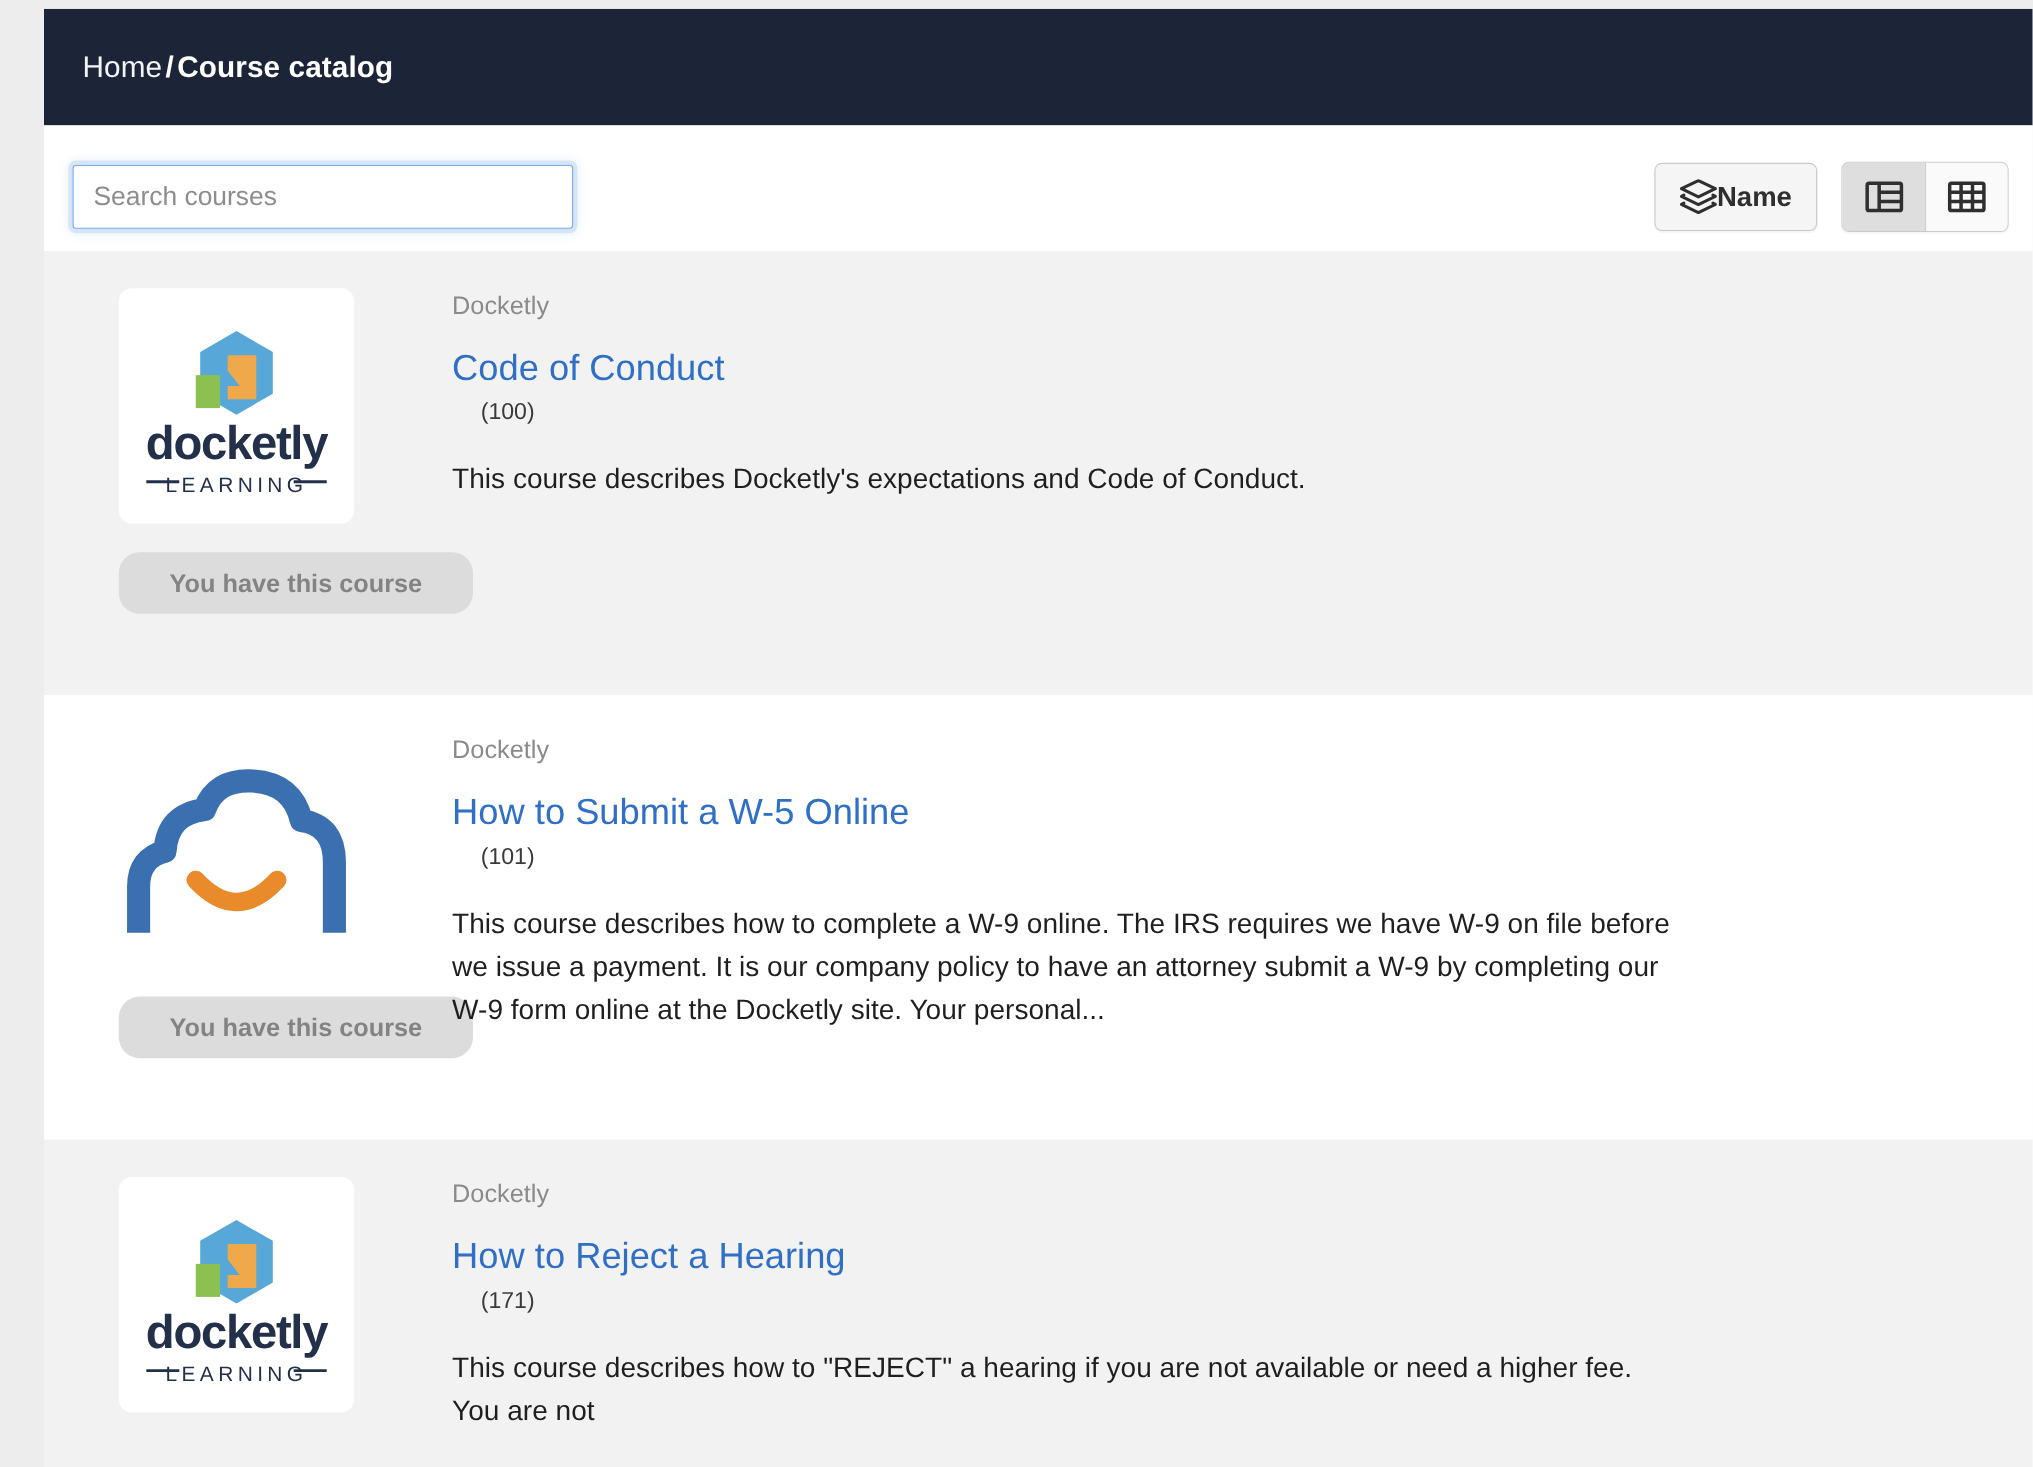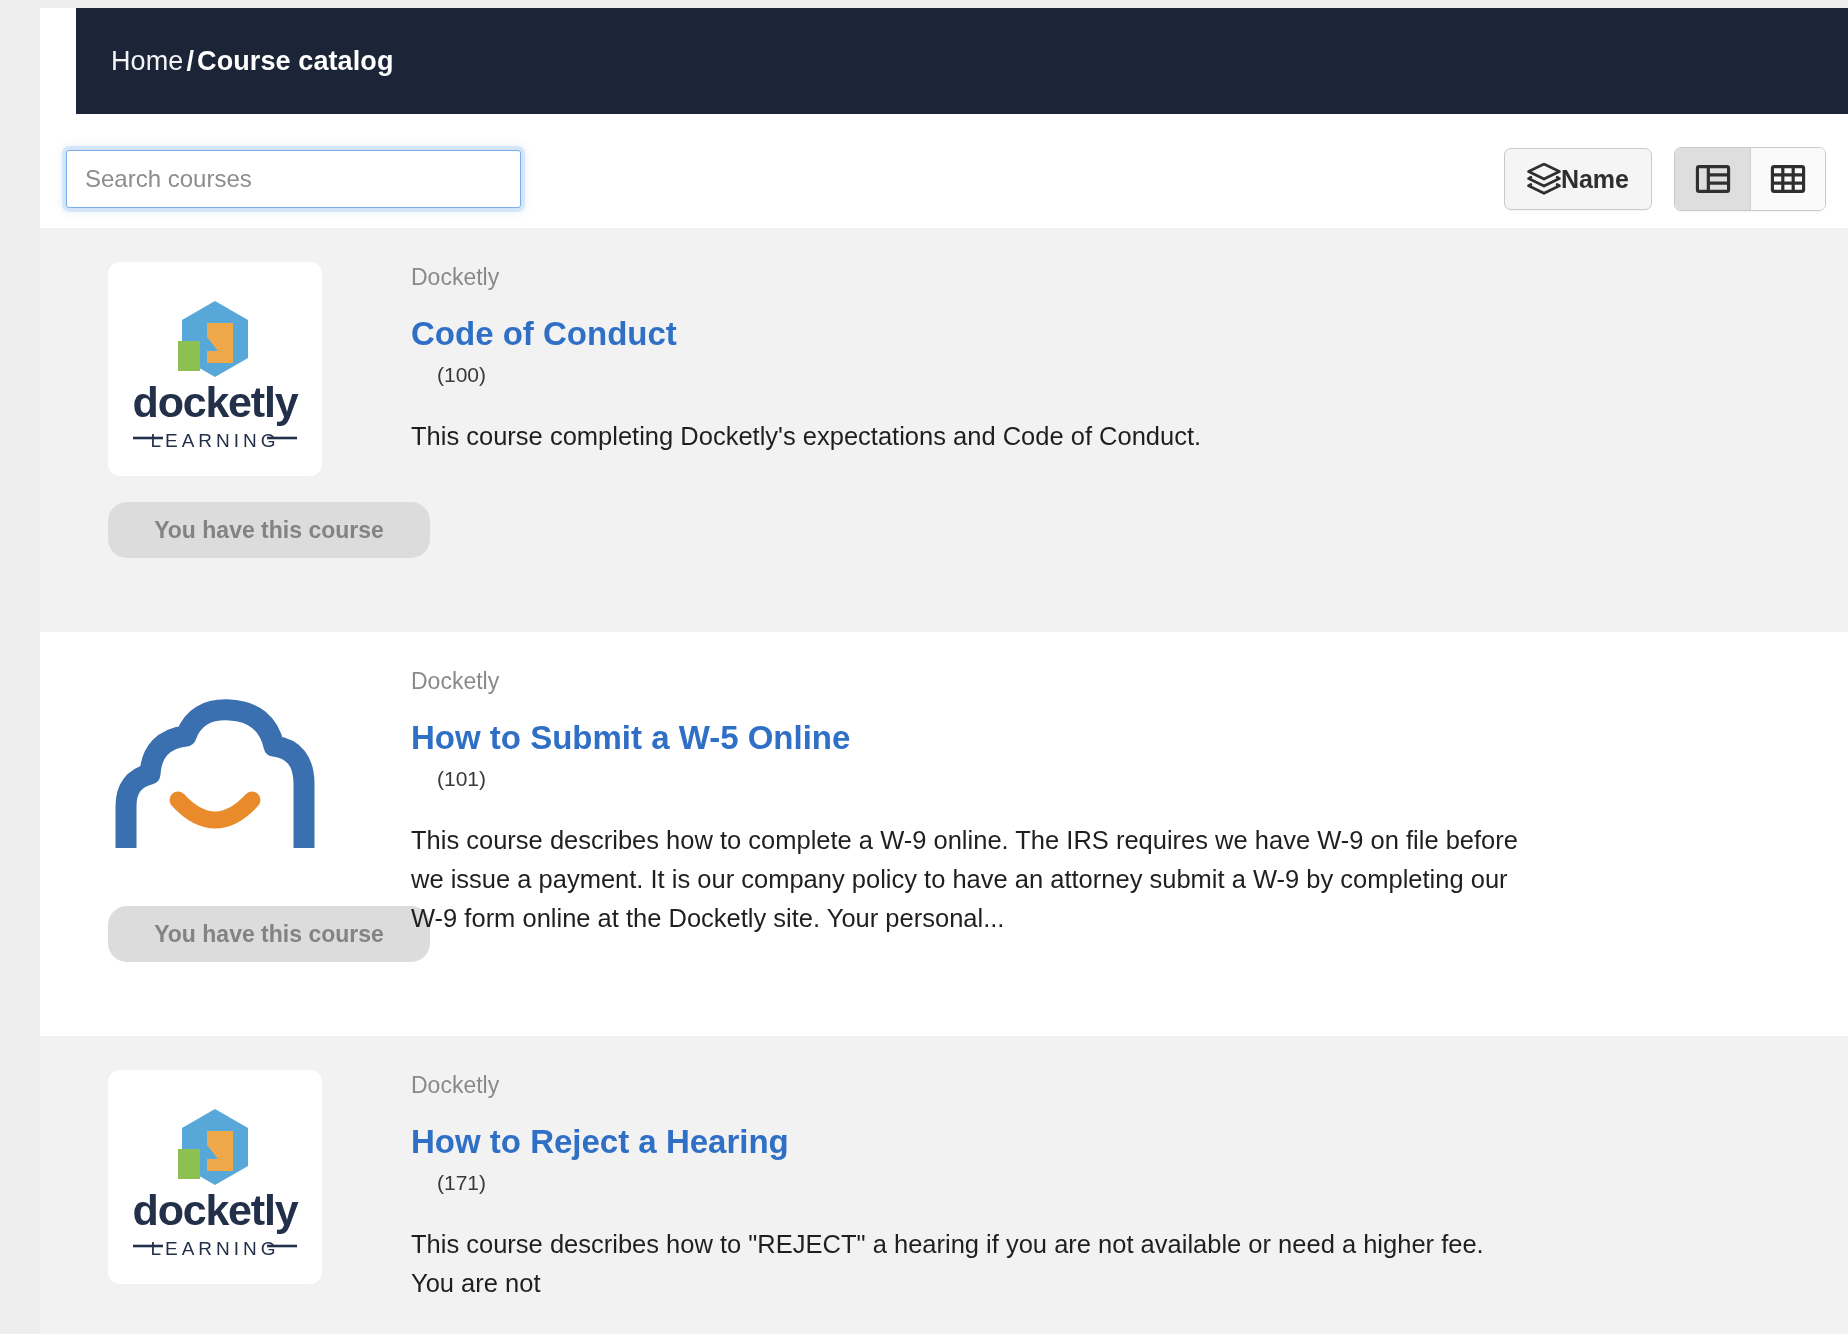--- a/index.html
+++ b/index.html
@@ -30,21 +30,20 @@
     overflow: hidden;
   }
 
   
   .topbar {
     height: 106px;
     background: #1c2537;
     display: flex;
     align-items: center;
     padding-left: 35px;
-    margin-left: 36px;
   }
   .breadcrumb {
     font-size: 27px;
     color: #ffffff;
     letter-spacing: .1px;
     white-space: nowrap;
   }
   .crumb-home { font-weight: 400; color: #f2f4f7; }
   .crumb-sep  { font-weight: 700; color: #ffffff; padding: 0 3px; }
   .crumb-cur  { font-weight: 700; color: #ffffff; }
@@ -181,21 +180,21 @@
   }
 
   .provider {
     font-size: 23px;
     color: #8a8a8a;
     margin-bottom: 26px;
     line-height: 1;
   }
   .course-title {
     font-size: 33px;
-    font-weight: 700;
+    font-weight: 400;
     color: #2f6fc6;
     text-decoration: none;
     line-height: 1.15;
     display: inline-block;
     cursor: pointer;
   }
   .course-code {
     font-size: 21px;
     color: #3a3a3a;
     margin-top: 9px;
@@ -284,21 +283,21 @@
               <line x1="146" y1="163" x2="176" y2="163" stroke="#23304a" stroke-width="2.6"></line>
               <text x="94" y="172" text-anchor="middle" font-family="Liberation Sans, sans-serif" font-size="19" font-weight="400" fill="#23304a" letter-spacing="4">LEARNING</text>
             </svg>
           </div>
           <div class="have-badge">You have this course</div>
         </div>
         <div class="col-right">
           <div class="provider">Docketly</div>
           <a class="course-title">Code of Conduct</a>
           <div class="course-code">(100)</div>
-          <div class="course-desc">This course completing Docketly's expectations and Code of Conduct.</div>
+          <div class="course-desc">This course describes Docketly's expectations and Code of Conduct.</div>
         </div>
       </div>
 
       <div class="course-row plain">
         <div class="col-left">
           <div class="thumb">
             <svg width="214" height="170" viewBox="0 0 214 170" aria-hidden="true">
               <path d="M18 160 L18 118 Q18 92 42 86 Q44 52 78 48 Q88 20 122 22 Q158 24 166 58 Q196 62 196 96 L196 160" fill="none" stroke="#3a6fb0" stroke-width="21" stroke-linecap="butt" stroke-linejoin="round"></path>
               <path d="M70 112 Q107 152 144 112" fill="none" stroke="#e98a2b" stroke-width="17" stroke-linecap="round"></path>
             </svg>

